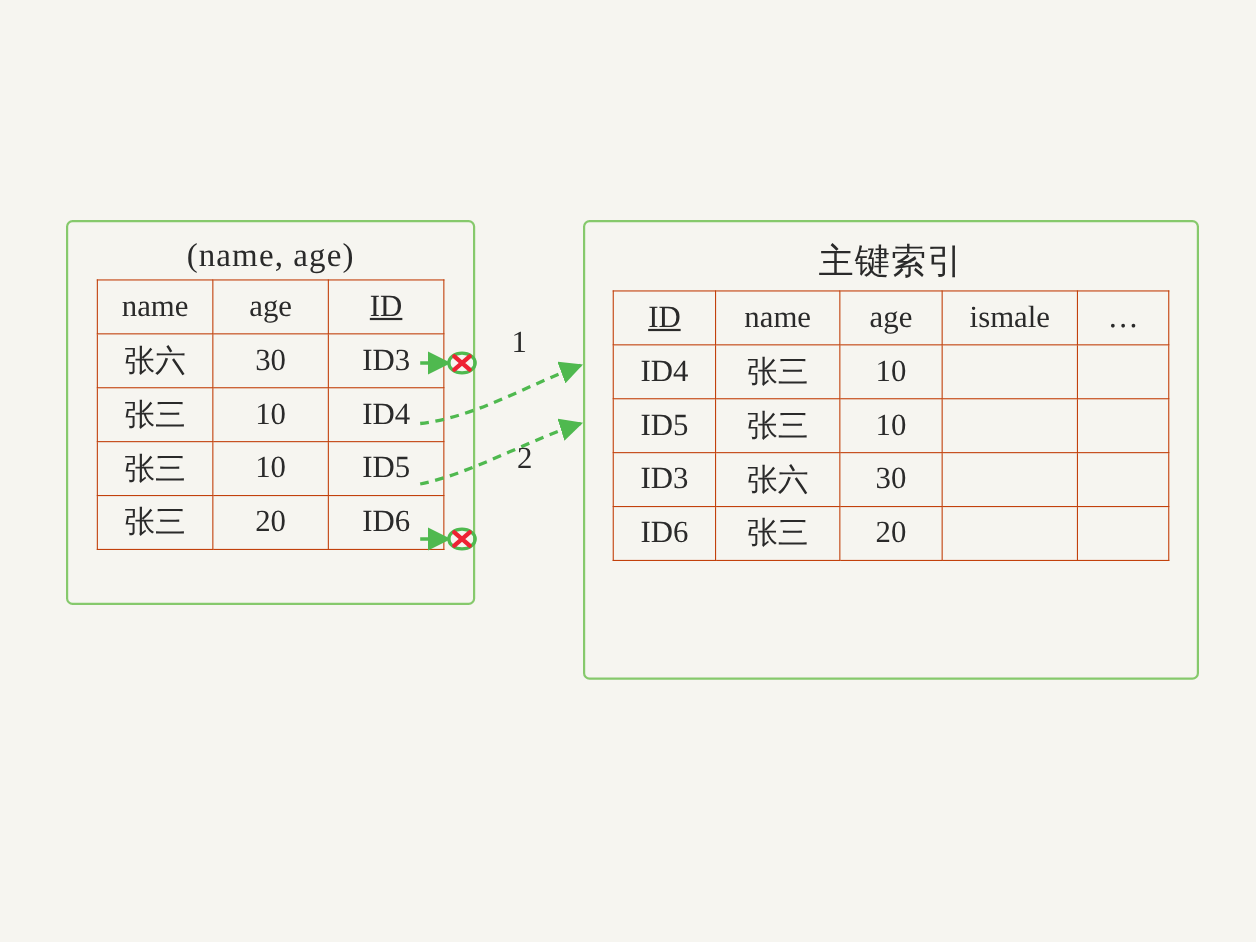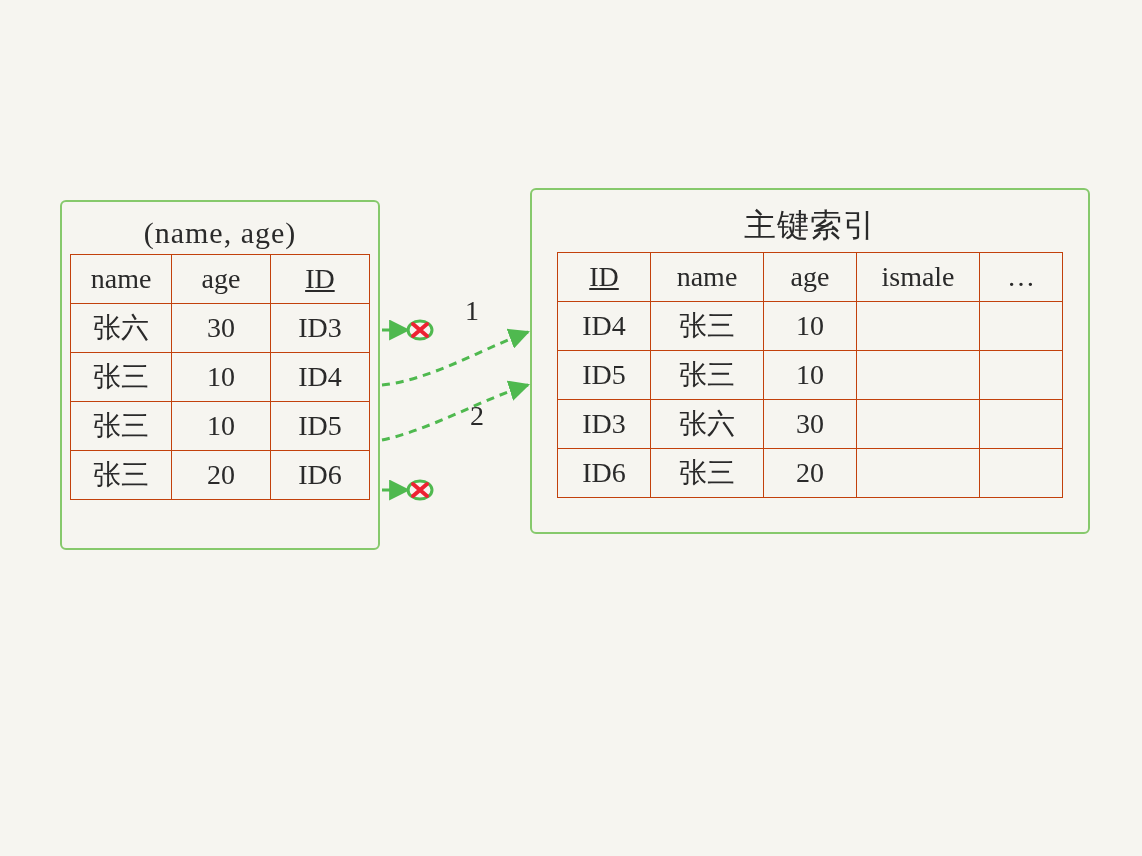--- a/index.html
+++ b/index.html
@@ -56,21 +56,21 @@
     height: 856px;
     pointer-events: none;
   }
   .hand { font-family: "Comic Sans MS", "Segoe Script", cursive; }
 </style>
 </head>
 <body>
 
 <div class="stage">
 
-  <div class="box left-box" style="left:60px; top:200px; width:320px; height:350px; padding:8px;">
+  <div class="box left-box" style="left:60px; top:200px; width:372px; height:350px; padding:8px;">
     <div class="box-title hand">(name, age)</div>
     <table>
       <tbody>
           <tr>
         <th>name</th>
         <th>age</th>
         <th style="text-decoration: underline;">ID</th>
       </tr>
       <tr>
         <td>张六</td>
@@ -89,21 +89,21 @@
       </tr>
       <tr>
         <td>张三</td>
         <td>20</td>
         <td>ID6</td>
       </tr>
     </tbody>
       </table>
   </div>
 
-  <div class="box right-box" style="left:530px; top:188px; width:560px; height:346px; padding:8px;">
+  <div class="box right-box" style="left:530px; top:200px; width:560px; height:418px; padding:8px;">
     <div class="box-title hand" style="font-size:32px;">主键索引</div>
     <table>
       <tbody>
           <tr>
         <th style="text-decoration: underline;">ID</th>
         <th>name</th>
         <th>age</th>
         <th>ismale</th>
         <th>…</th>
       </tr>

